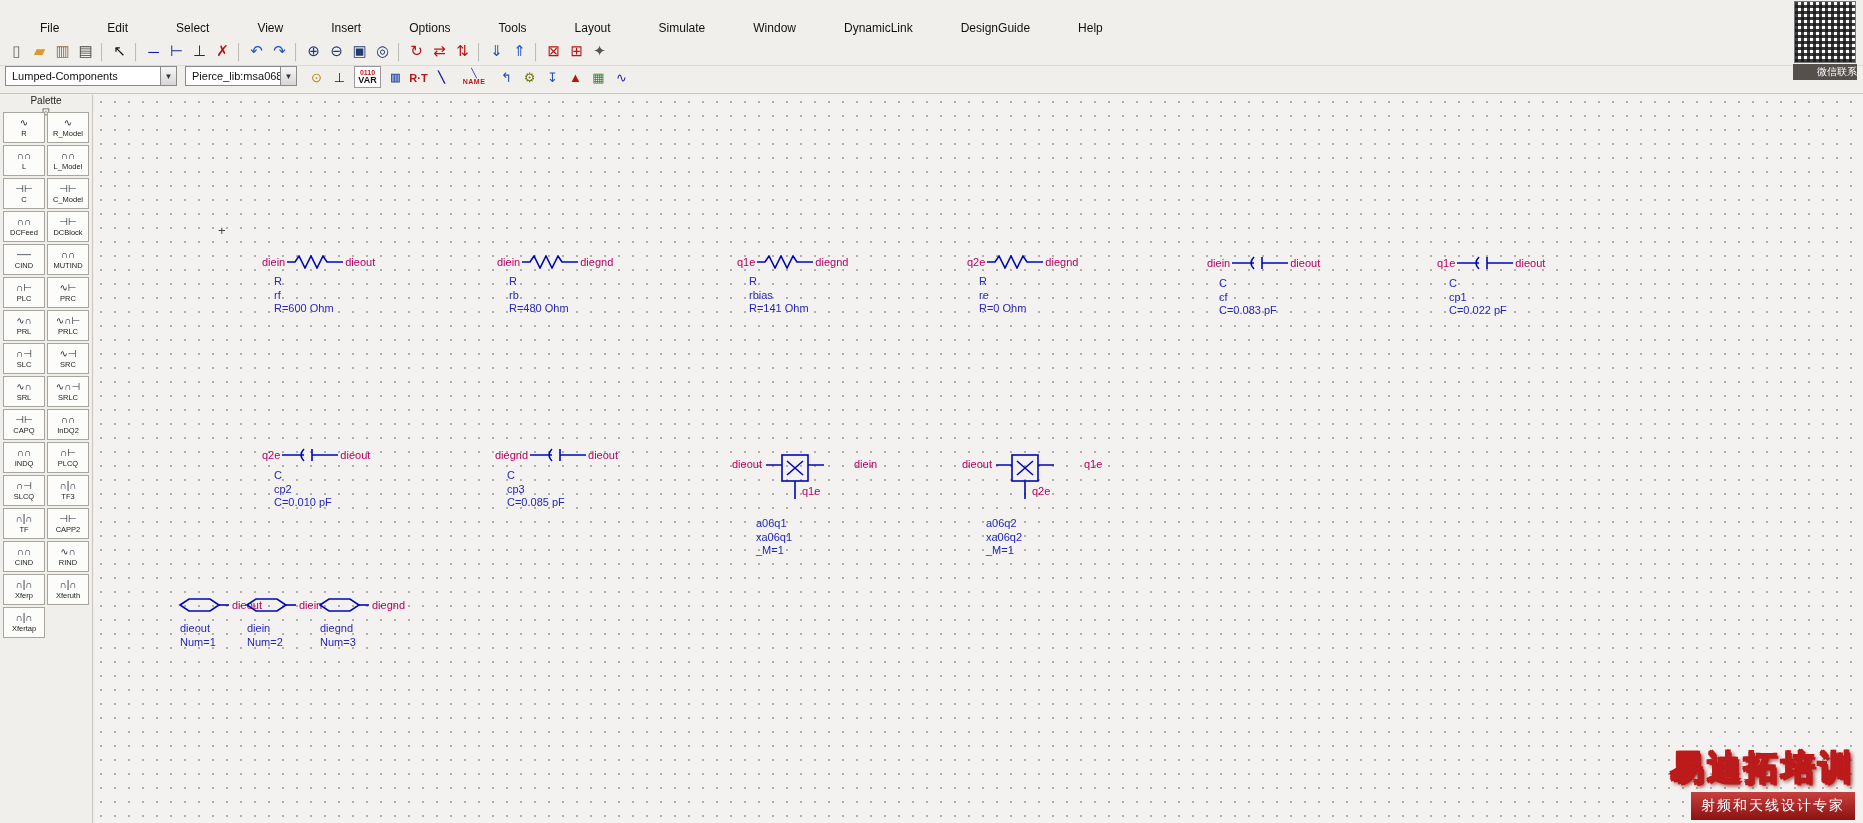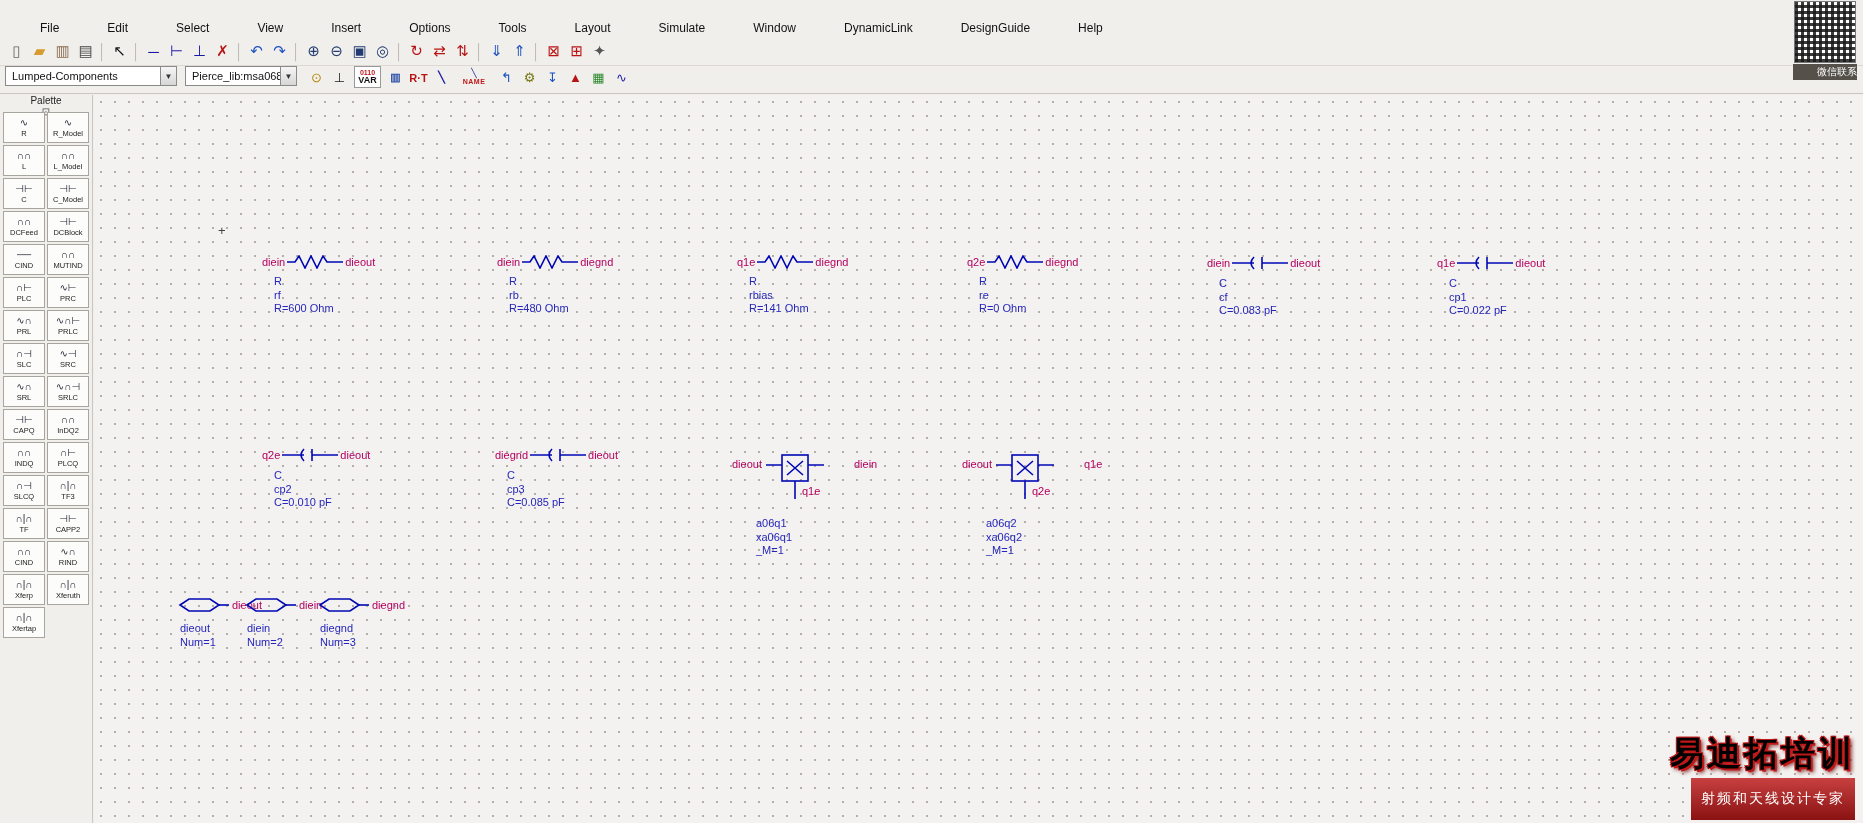--- a/index.html
+++ b/index.html
@@ -94,24 +94,24 @@
   .qr-wm { position:absolute; top:1px; right:6px; width:64px; text-align:right; z-index:60; }
   .qr-box { width:62px; height:62px; margin:0 auto; background:#fff; border:1px solid #777;
     background-image:
       repeating-linear-gradient(0deg, rgba(25,25,25,.85) 0 3px, transparent 3px 6px),
       repeating-linear-gradient(90deg, rgba(25,25,25,.85) 0 3px, #fff 3px 6px); }
   .qr-caption { font-size:10px; color:#fff; background:#55504a; padding:1px 0; margin-top:1px;
     font-family:"DejaVu Sans", sans-serif; }
 
   .brand-wm { position:absolute; right:8px; bottom:3px; text-align:right; z-index:60;
     font-family:"DejaVu Sans", sans-serif; }
-  .brand-line1 { font-size:34px; font-weight:bold; color:#000000; letter-spacing:3px;
+  .brand-line1 { font-size:34px; font-weight:bold; color:#b91c1c; letter-spacing:3px;
     text-shadow:2px 2px 0 #c01818,-1px -1px 0 #c01818,1px -1px 0 #c01818,-1px 1px 0 #c01818,3px 3px 4px #701010; }
   .brand-line2 { display:inline-block; font-size:14px; color:#fff; letter-spacing:2px;
-    background:linear-gradient(#c84040,#8a1212); padding:12px 10px; margin-top:1px; }
+    background:linear-gradient(#c84040,#8a1212); padding:5px 10px; margin-top:1px; }
 </style>
 </head>
 <body>
 
 <div class="screen" data-name="ads-schematic-window">
 
 
   <div class="menubar" data-name="menu-bar">
     <div style="display:flex;">
         <div class="menu-item" data-name="menu-item"><span>File</span></div>

